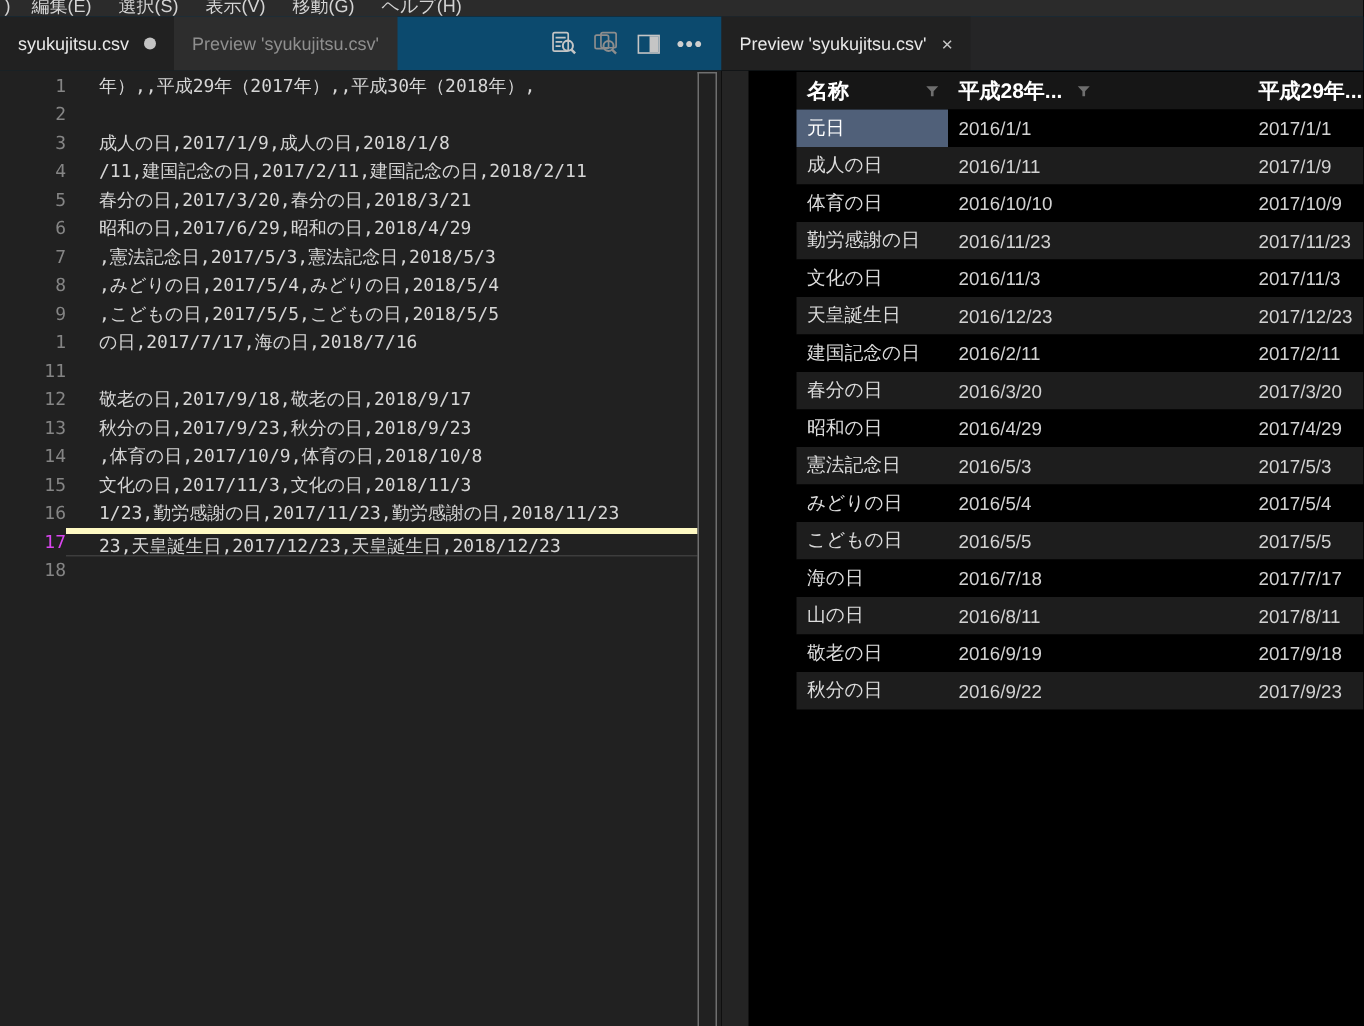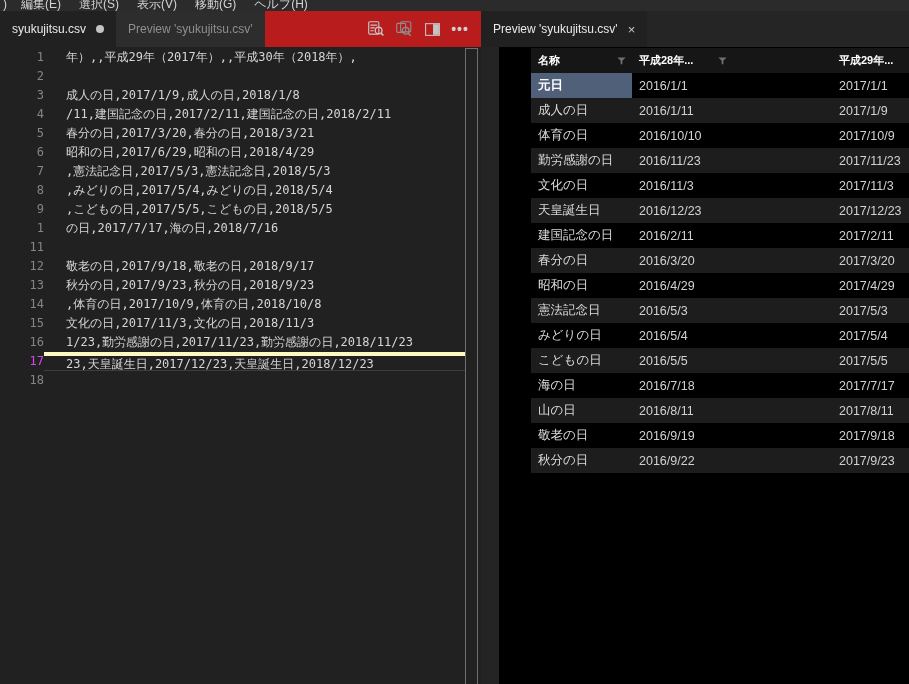--- a/index.html
+++ b/index.html
@@ -6,21 +6,21 @@
   html,body { width:909px; height:684px; overflow:hidden; background:#000; }
   body { font-family:"Liberation Sans","DejaVu Sans",sans-serif; }
   .app { width:909px; height:684px; display:flex; flex-direction:column; }
 
   
   .menubar { flex:0 0 11px; height:11px; background:#2b2b2b; display:flex; overflow:hidden; padding-left:1px; }
   .menubar .menu-item { color:#d4d4d4; font-size:12px; line-height:15px; margin-top:-3px; padding:0 9px; white-space:nowrap; cursor:default; }
   .menubar .menu-item:first-child { padding:0 5px 0 2px; }
 
   
-  .tabbar { flex:0 0 36px; height:36px; display:flex; background:#b91c1c; }
+  .tabbar { flex:0 0 36px; height:36px; display:flex; background:#0c4a6e; }
   .group-left { width:481px; flex:0 0 481px; display:flex; }
   .group-right { flex:1; display:flex; background:#252526; }
   .tab { display:flex; align-items:center; height:36px; padding:0 12px; font-size:12px; white-space:nowrap; cursor:pointer; }
   .tab.active { background:#212121; color:#e9e9e9; }
   .tab.inactive { background:#2d2d2d; color:#8f8f8f; }
   .mod-dot { width:8px; height:8px; border-radius:50%; background:#c4c4c4; margin-left:10px; }
   .close-x { margin-left:10px; color:#c8c8c8; font-size:13px; line-height:13px; }
   .actions { margin-left:auto; display:flex; align-items:center; gap:6px; padding-right:10px; }
   .icon-btn { width:22px; height:22px; display:flex; align-items:center; justify-content:center; cursor:pointer; }
   .ellipsis { color:#cfcfcf; font-size:14px; letter-spacing:1px; font-weight:bold; }
@@ -38,30 +38,30 @@
   .code-line.current .code-wrap { border-top:4px solid #fef9c3; border-bottom:1px solid #3d3d3d; line-height:17px; }
   .scrollbar { position:absolute; top:1px; left:465px; width:13px; bottom:0;
                border:1px solid #6f6f6f; border-bottom:none; }
 
   
   .preview { flex:1; background:#000; position:relative; overflow:hidden; }
   .edge-strip { position:absolute; left:0; top:0; bottom:0; width:18px; background:#242424; }
   .csv-table { position:absolute; left:50px; top:1px; width:520px; }
   .thead { display:flex; height:25px; background:#161616; }
   .th { position:relative; display:flex; align-items:center; padding-left:7px; font-weight:bold;
-        color:#ffffff; font-size:11px; cursor:pointer; }
+        color:#ffffff; font-size:14px; cursor:pointer; }
   .funnel { position:absolute; left:86px; top:9px; }
   .c0 { width:101px; flex:0 0 101px; }
   .c1 { width:200px; flex:0 0 200px; }
   .c2 { width:219px; flex:0 0 219px; }
   .trow { display:flex; height:25px; background:#000; }
   .trow.alt { background:#1d1d1d; }
   .cell { display:flex; align-items:center; padding-left:7px; font-size:12.5px; color:#d2d2d2; cursor:default; }
   .cell.name { color:#dcdcdc; }
-  .cell.selected { background:#506079; color:#ffffff;font-weight:bold; }
+  .cell.selected { background:#506079; color:#ffffff; }
 </style>
 </head>
 <body>
 
 <div class="app">
 
   <div class="menubar" id="menubar">
       <span class="menu-item">)</span>
       <span class="menu-item">編集(E)</span>
       <span class="menu-item">選択(S)</span>

